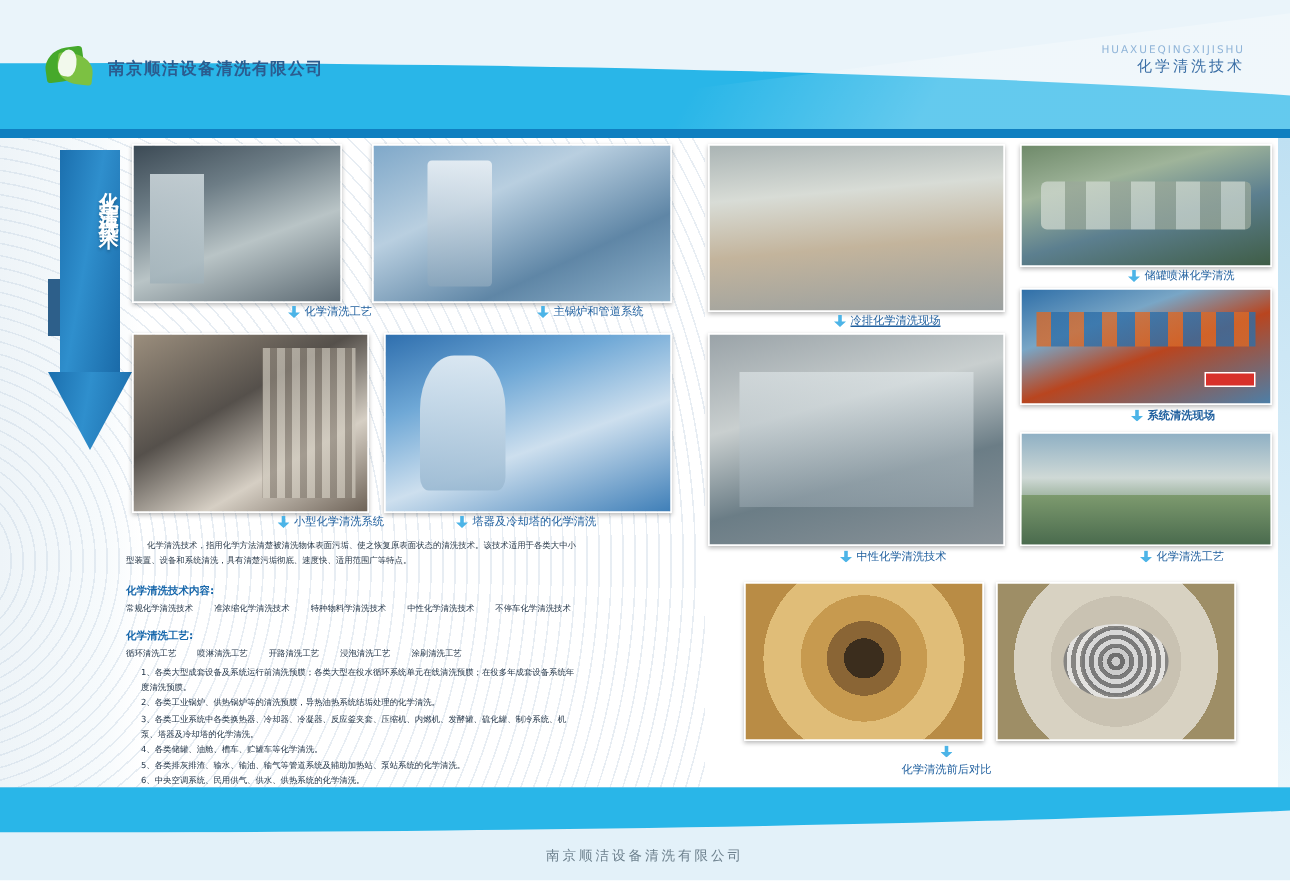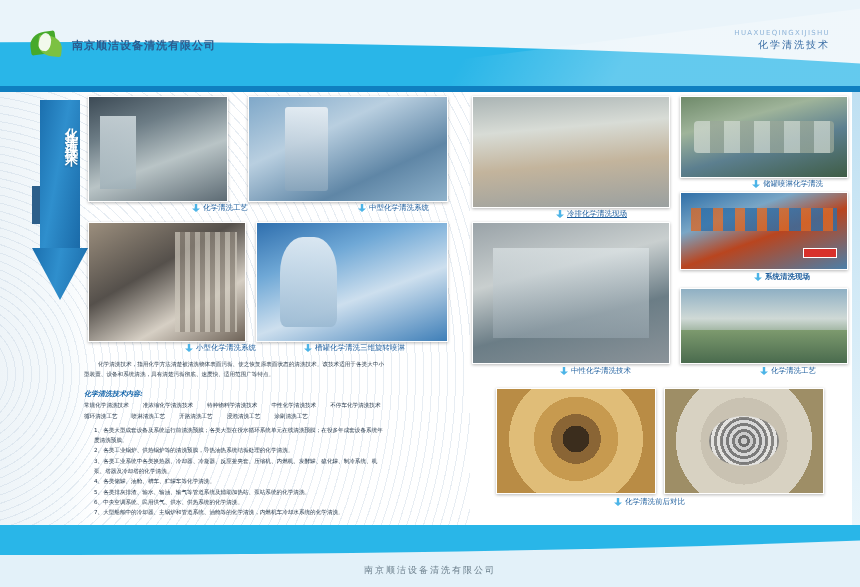--- a/index.html
+++ b/index.html
@@ -187,21 +187,21 @@
   }
   .sec-title-bar .bar {
     position:absolute; right:4px; top:1px; width:2px; height:15px; background:#1f6fb0;
   }
   .para {
     margin-top:7px; font-size:5.6px; line-height:1.85; color:#2a3a4a;
     text-align:justify;
   }
   .para .indent { padding-left:14px; display:inline-block; }
   .h2 {
-    margin-top:9px; font-size:7px; font-weight:bold; color:#1767ab;font-style:italic;
+    margin-top:9px; font-size:7px; font-weight:bold; color:#1767ab;
   }
   .row-items {
     margin-top:3px; font-size:5.6px; color:#223447;
     display:flex; gap:14px; flex-wrap:wrap;
   }
   .numlist {
     margin-top:4px; font-size:5.6px; line-height:1.85; color:#223447;
   }
   .numlist div { padding-left:10px; text-indent:0; }
   
@@ -274,37 +274,37 @@
   <div class="cap" style="left:192px;top:203px;">
     <span class="dot"></span>
     <span>化学清洗工艺</span>
   </div>
 
   <div class="photo" style="left:248px;top:96px;width:200px;height:106px;">
     <div class="im p2"></div>
   </div>
   <div class="cap" style="left:358px;top:203px;">
     <span class="dot"></span>
-    <span>中型化学清洗系统</span>
+    <span>主锅炉和管道系统</span>
   </div>
 
   <div class="photo" style="left:88px;top:222px;width:158px;height:120px;">
     <div class="im p3"></div>
   </div>
   <div class="cap" style="left:185px;top:343px;">
     <span class="dot"></span>
     <span>小型化学清洗系统</span>
   </div>
 
   <div class="photo" style="left:256px;top:222px;width:192px;height:120px;">
     <div class="im p4"></div>
   </div>
   <div class="cap" style="left:304px;top:343px;">
     <span class="dot"></span>
-    <span>槽罐化学清洗三维旋转喷淋</span>
+    <span>塔器及冷却塔的化学清洗</span>
   </div>
 
   <div class="photo" style="left:472px;top:96px;width:198px;height:112px;">
     <div class="im p5b"></div>
   </div>
   <div class="cap" style="left:556px;top:209px;text-decoration:underline;">
     <span class="dot"></span>
     <span>冷排化学清洗现场</span>
   </div>
 
@@ -340,41 +340,42 @@
     <span class="dot"></span>
     <span>化学清洗工艺</span>
   </div>
 
   <div class="photo" style="left:496px;top:388px;width:160px;height:106px;">
     <div class="im p10"></div>
   </div>
   <div class="photo" style="left:664px;top:388px;width:160px;height:106px;">
     <div class="im p11"></div>
   </div>
-  <div class="cap" style="left:614px;top:497px;">
+  <div class="cap" style="left:601px;top:497px;flex-direction:column;">
     <span class="dot"></span>
     <span>化学清洗前后对比</span>
   </div>
 
   <div class="text-panel">
 
 
     <div class="para">
       <span class="indent"></span><span>化学清洗技术，指用化学方法清楚被清洗物体表面污垢、使之恢复原表面状态的清洗技术。该技术适用于各类大中小型装置、设备和系统清洗，具有清楚污垢彻底、速度快、适用范围广等特点。</span>
     </div>
 
     <div class="h2">化学清洗技术内容:</div>
     <div class="row-items">
       <span>常规化学清洗技术</span>
       <span>准浓缩化学清洗技术</span>
       <span>特种物料学清洗技术</span>
       <span>中性化学清洗技术</span>
       <span>不停车化学清洗技术</span>
     </div>
 
+    <div class="h2">化学清洗工艺:</div>
     <div class="row-items">
       <span>循环清洗工艺</span>
       <span>喷淋清洗工艺</span>
       <span>开路清洗工艺</span>
       <span>浸泡清洗工艺</span>
       <span>涂刷清洗工艺</span>
     </div>
 
     <div class="numlist">
       <div>1、各类大型成套设备及系统运行前清洗预膜；各类大型在役水循环系统单元在线清洗预膜；在役多年成套设备系统年度清洗预膜。</div>

